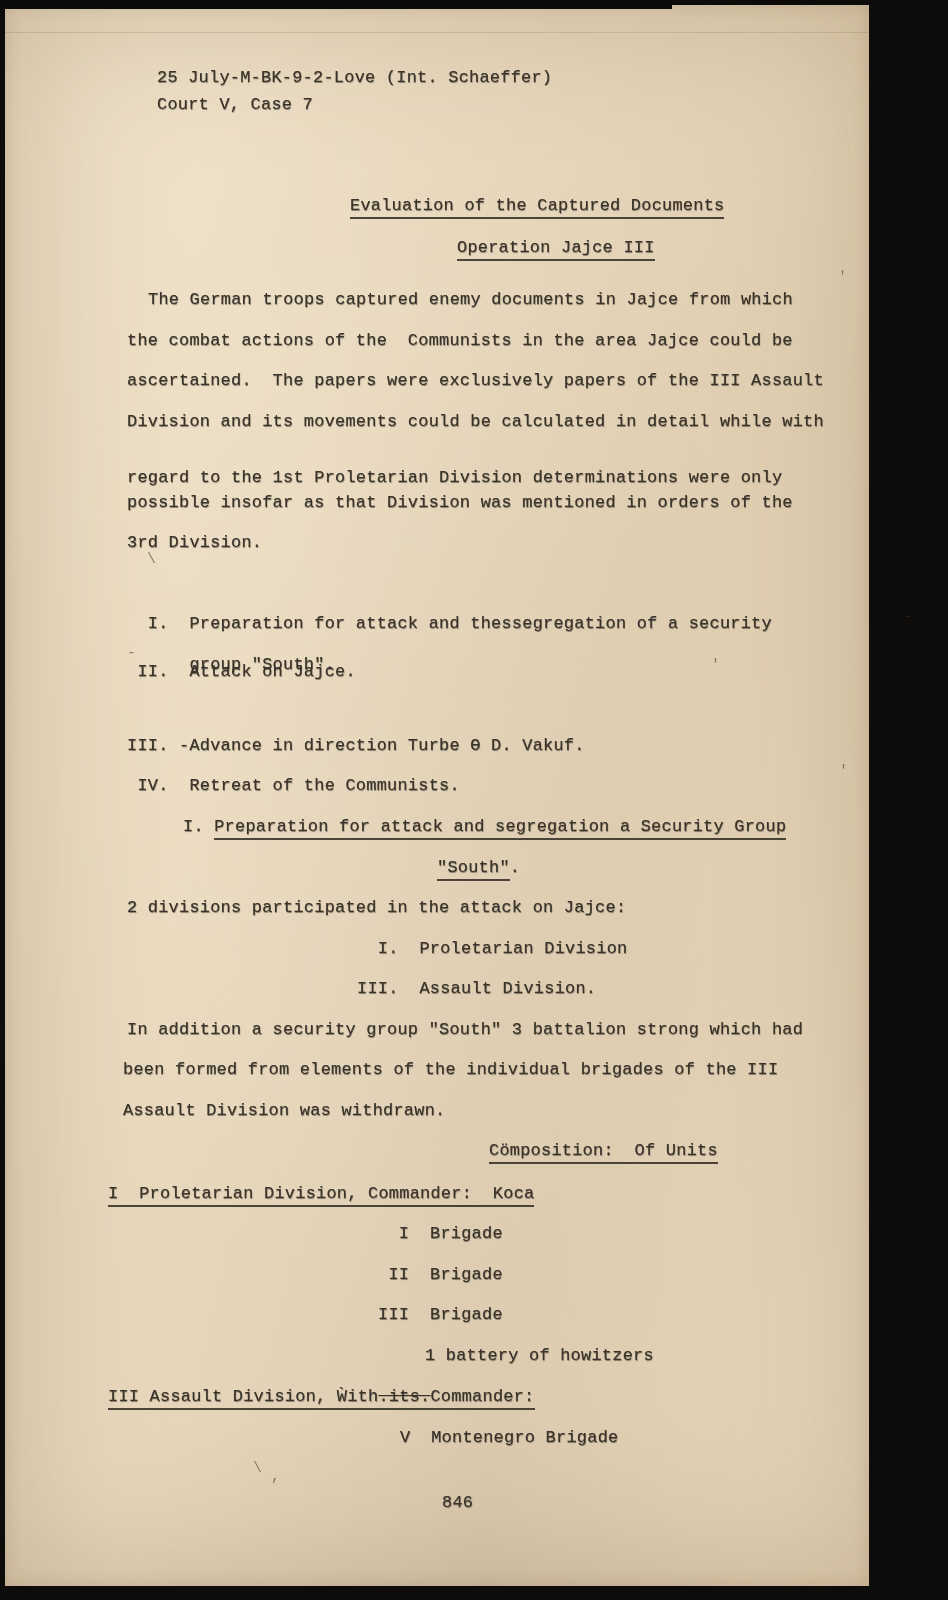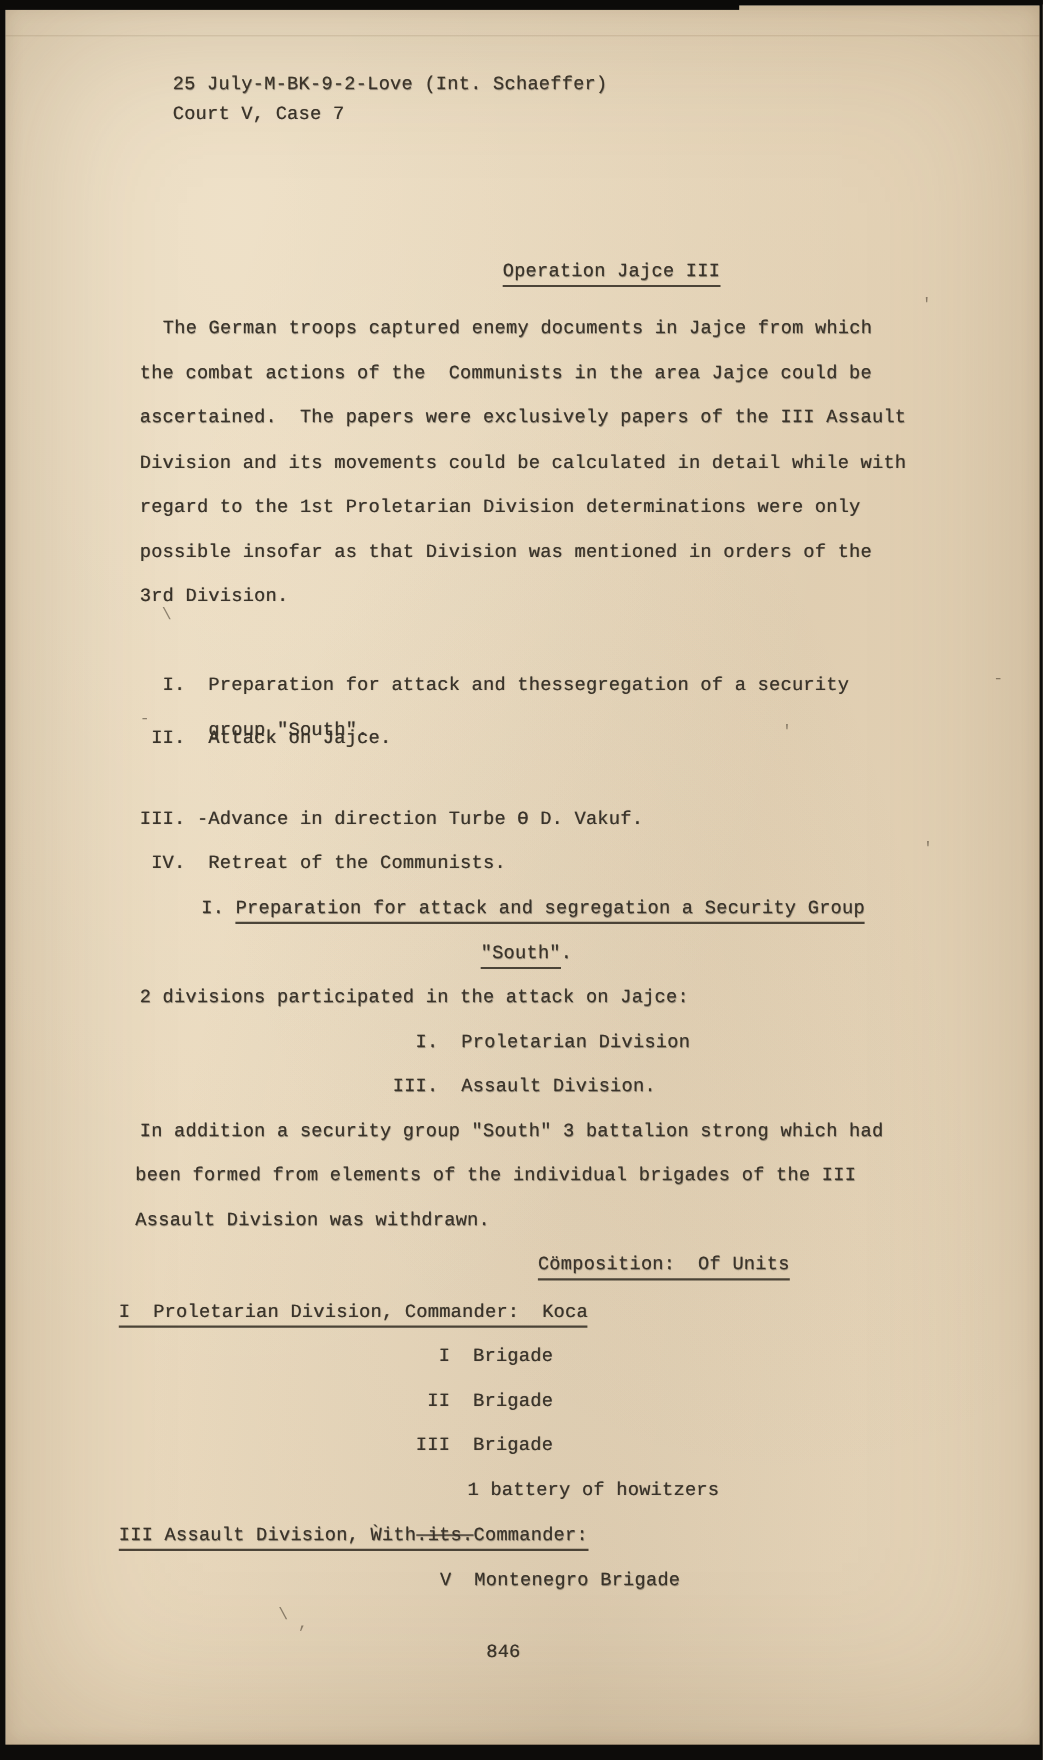--- a/index.html
+++ b/index.html
@@ -2,21 +2,21 @@
 <html><head>
 <meta charset="utf-8">
 <style>
   html,body{margin:0;padding:0;}
   body{
     width:948px;height:1600px;position:relative;overflow:hidden;
     background:#0d0c0a;
     font-family:"Liberation Mono","DejaVu Sans Mono",monospace;
   }
   .page{
-    position:absolute;left:5px;top:5px;width:940px;height:1581px;
+    position:absolute;left:5px;top:5px;width:864px;height:1581px;
     background-color:#e7d6ba;
     background-image:
       radial-gradient(ellipse at 22% 12%, rgba(255,249,232,0.30), transparent 55%),
       radial-gradient(ellipse at 75% 35%, rgba(125,95,55,0.07), transparent 55%),
       radial-gradient(ellipse at 40% 70%, rgba(255,246,226,0.14), transparent 60%),
       radial-gradient(ellipse at 55% 98%, rgba(110,85,55,0.13), transparent 55%);
   }
   .page::after{
     content:"";position:absolute;inset:0;pointer-events:none;
     box-shadow: inset 0 0 150px rgba(112,86,52,0.28), inset 0 0 16px rgba(118,92,58,0.20);
@@ -37,27 +37,28 @@
 </style>
 </head>
 <body>
 
 <div class="page">
   <div class="seam"></div>
 
   <div class="line" style="left:152px;top:62px">25 July-M-BK-9-2-Love (Int. Schaeffer)</div>
   <div class="line" style="left:152px;top:89px">Court V, Case 7</div>
 
+  <div class="line" style="left:345px;top:190px"><span class="u">Evaluation of the Captured Documents</span></div>
   <div class="line" style="left:452px;top:232px"><span class="u">Operation Jajce III</span></div>
 
   <div class="line" style="left:143px;top:284px">The German troops captured enemy documents in Jajce from which</div>
   <div class="line" style="left:122px;top:325px">the combat actions of the  Communists in the area Jajce could be</div>
   <div class="line" style="left:122px;top:365px">ascertained.  The papers were exclusively papers of the III Assault</div>
   <div class="line" style="left:122px;top:406px">Division and its movements could be calculated in detail while with</div>
-  <div class="line" style="left:122px;top:446px">regard to the 1st Proletarian Division determinations were only</div>
+  <div class="line" style="left:122px;top:462px">regard to the 1st Proletarian Division determinations were only</div>
   <div class="line" style="left:122px;top:487px">possible insofar as that Division was mentioned in orders of the</div>
   <div class="line" style="left:122px;top:527px">3rd Division.</div>
 
   <div class="line" style="left:122px;top:608px">  I.  Preparation for attack and thessegregation of a security</div>
   <div class="line" style="left:122px;top:649px">      group "South".</div>
   <div class="line" style="left:122px;top:656px"> II.  Attack on Jajce.</div>
   <div class="line" style="left:122px;top:730px">III. -Advance in direction Turbe Ɵ D. Vakuf.</div>
   <div class="line" style="left:122px;top:770px"> IV.  Retreat of the Communists.</div>
 
   <div class="line" style="left:178px;top:811px"><span>I. </span><span class="u">Preparation for attack and segregation a Security Group</span></div>

